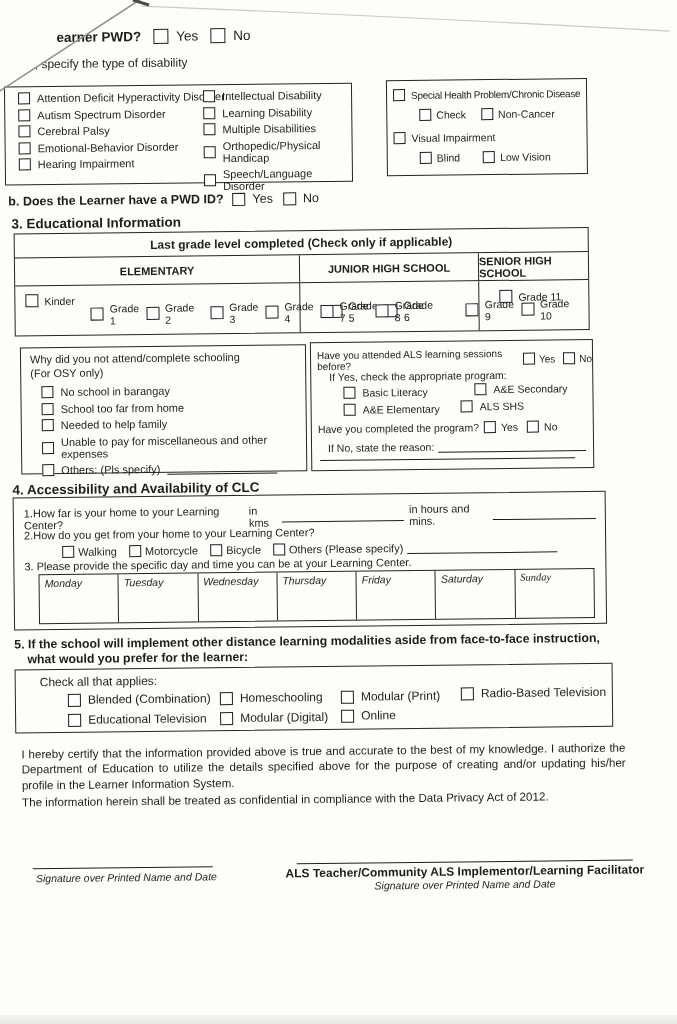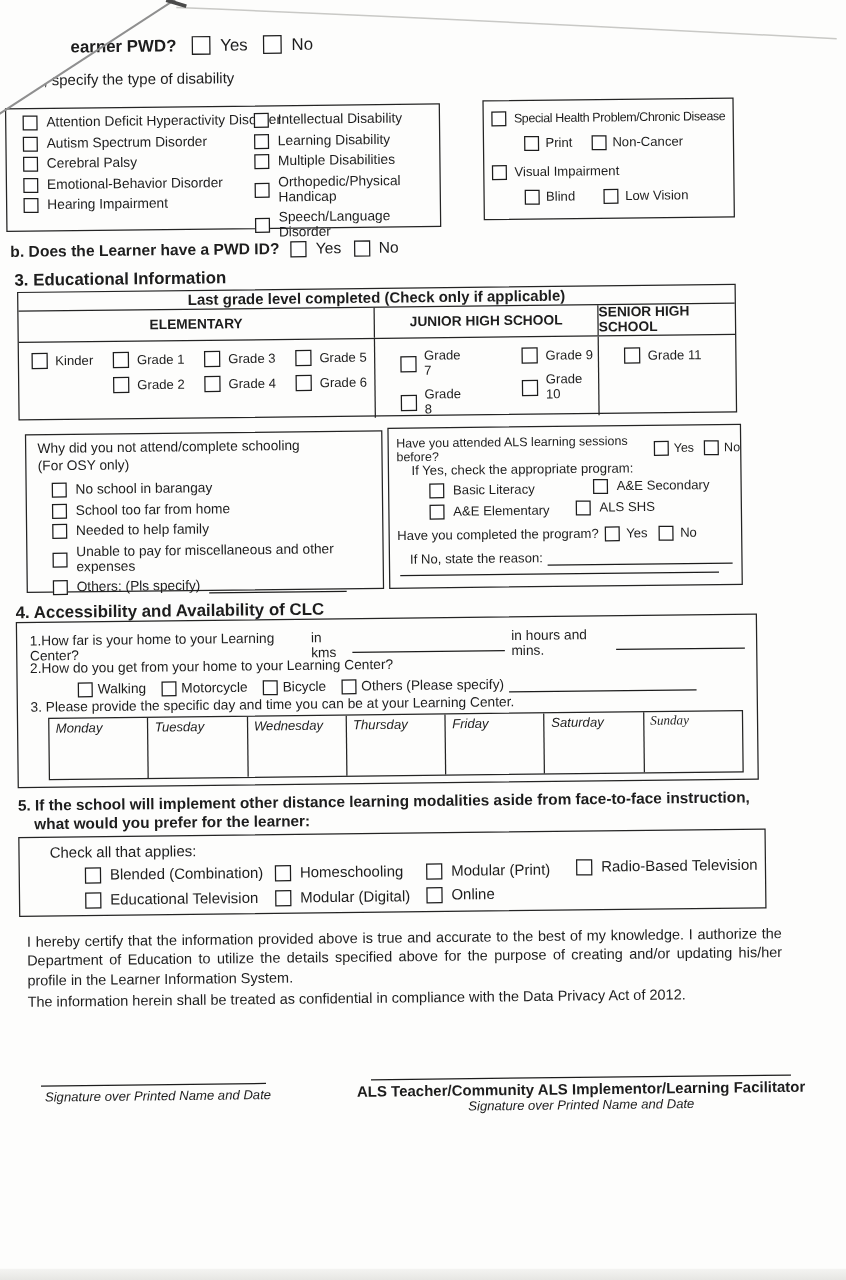--- a/index.html
+++ b/index.html
@@ -26,21 +26,21 @@
   .blank{display:inline-block;border-bottom:1.2px solid #1d1d1d;height:11px;}
   .item{display:flex;align-items:center;gap:7px;}
   
   #edu-table{display:flex;flex-direction:column;}
   .etitle{height:23px;border-bottom:1.4px solid #242424;display:flex;align-items:center;justify-content:center;font-size:12px;font-weight:bold;}
   .ehead{height:27px;display:flex;border-bottom:1.4px solid #242424;}
   .ehead>div{display:flex;align-items:center;justify-content:center;font-size:11px;font-weight:bold;box-sizing:border-box;}
   .ebody{flex:1;display:flex;}
   .ebody>div{box-sizing:border-box;}
   .vline{border-right:1.4px solid #242424;}
-  .pair{display:flex;flex-direction:column;gap:7px;}
+  .pair{display:flex;flex-direction:row;gap:7px;}
   .gitem{display:flex;align-items:center;gap:6px;font-size:10.5px;}
   
   #day-table{display:flex;border:1.5px solid #242424;box-sizing:border-box;}
   #day-table>div{flex:1;border-right:1.3px solid #242424;padding:2px 0 0 5px;font-size:10.5px;font-style:italic;box-sizing:border-box;}
   #day-table>div:last-child{border-right:none;font-family:Liberation Serif, serif;}
   #scan-edge{position:absolute;left:0;right:0;bottom:0;height:9px;
     background:linear-gradient(to bottom,#f4f4f2,#e6e6e3);}
 </style>
 </head>
 <body>
@@ -105,21 +105,21 @@
       </div>
     </div>
 
     <div class="abs box" style="left:392px;top:84px;width:201px;height:96px;">
       <div class="abs item" style="left:6px;top:8px;gap:6px;font-size:10px;letter-spacing:-0.3px;white-space:nowrap;">
         <span class="cb cb12"></span>
         <span>Special Health Problem/Chronic Disease</span>
       </div>
       <div class="abs row" style="left:32px;top:28px;gap:5px;">
         <span class="cb cb12"></span>
-        <span class="fs105">Print</span>
+        <span class="fs105">Check</span>
         <span class="cb cb12" style="margin-left:10px;"></span>
         <span class="fs105">Non-Cancer</span>
       </div>
       <div class="abs item" style="left:6px;top:51px;gap:6px;font-size:10.5px;">
         <span class="cb cb12"></span>
         <span>Visual Impairment</span>
       </div>
       <div class="abs row" style="left:32px;top:71px;gap:5px;">
         <span class="cb cb12"></span>
         <span class="fs105">Blind</span>

